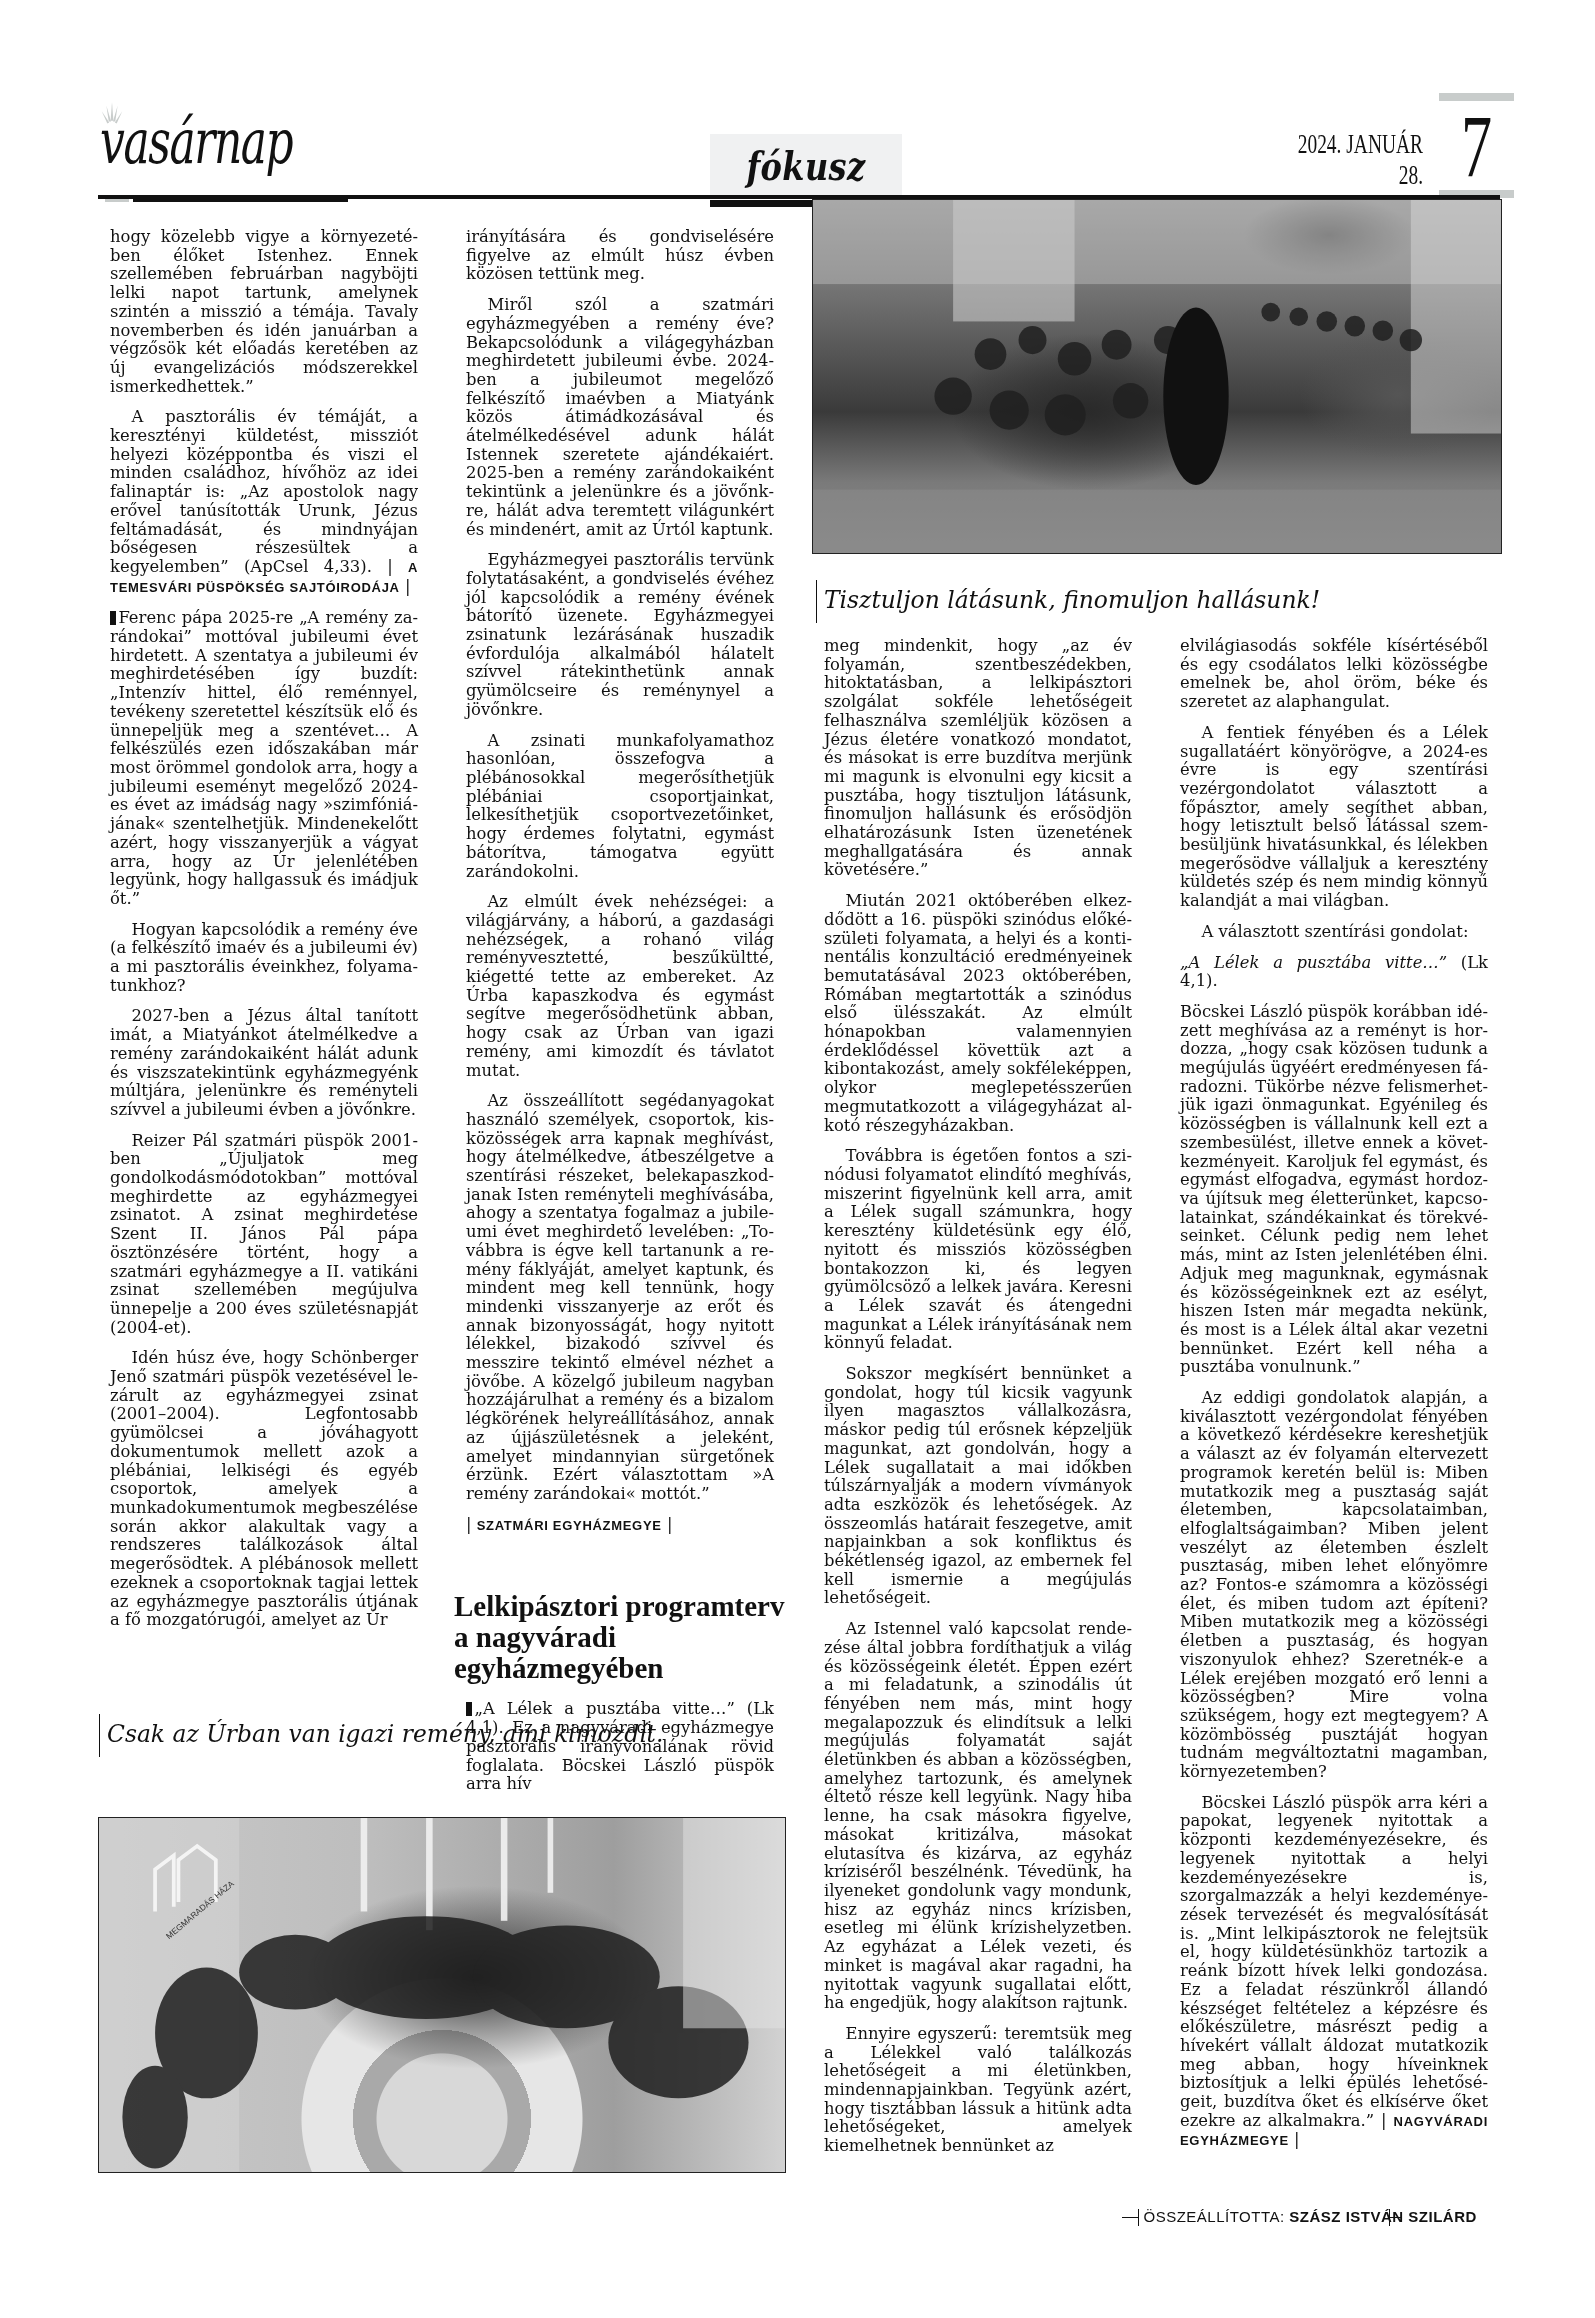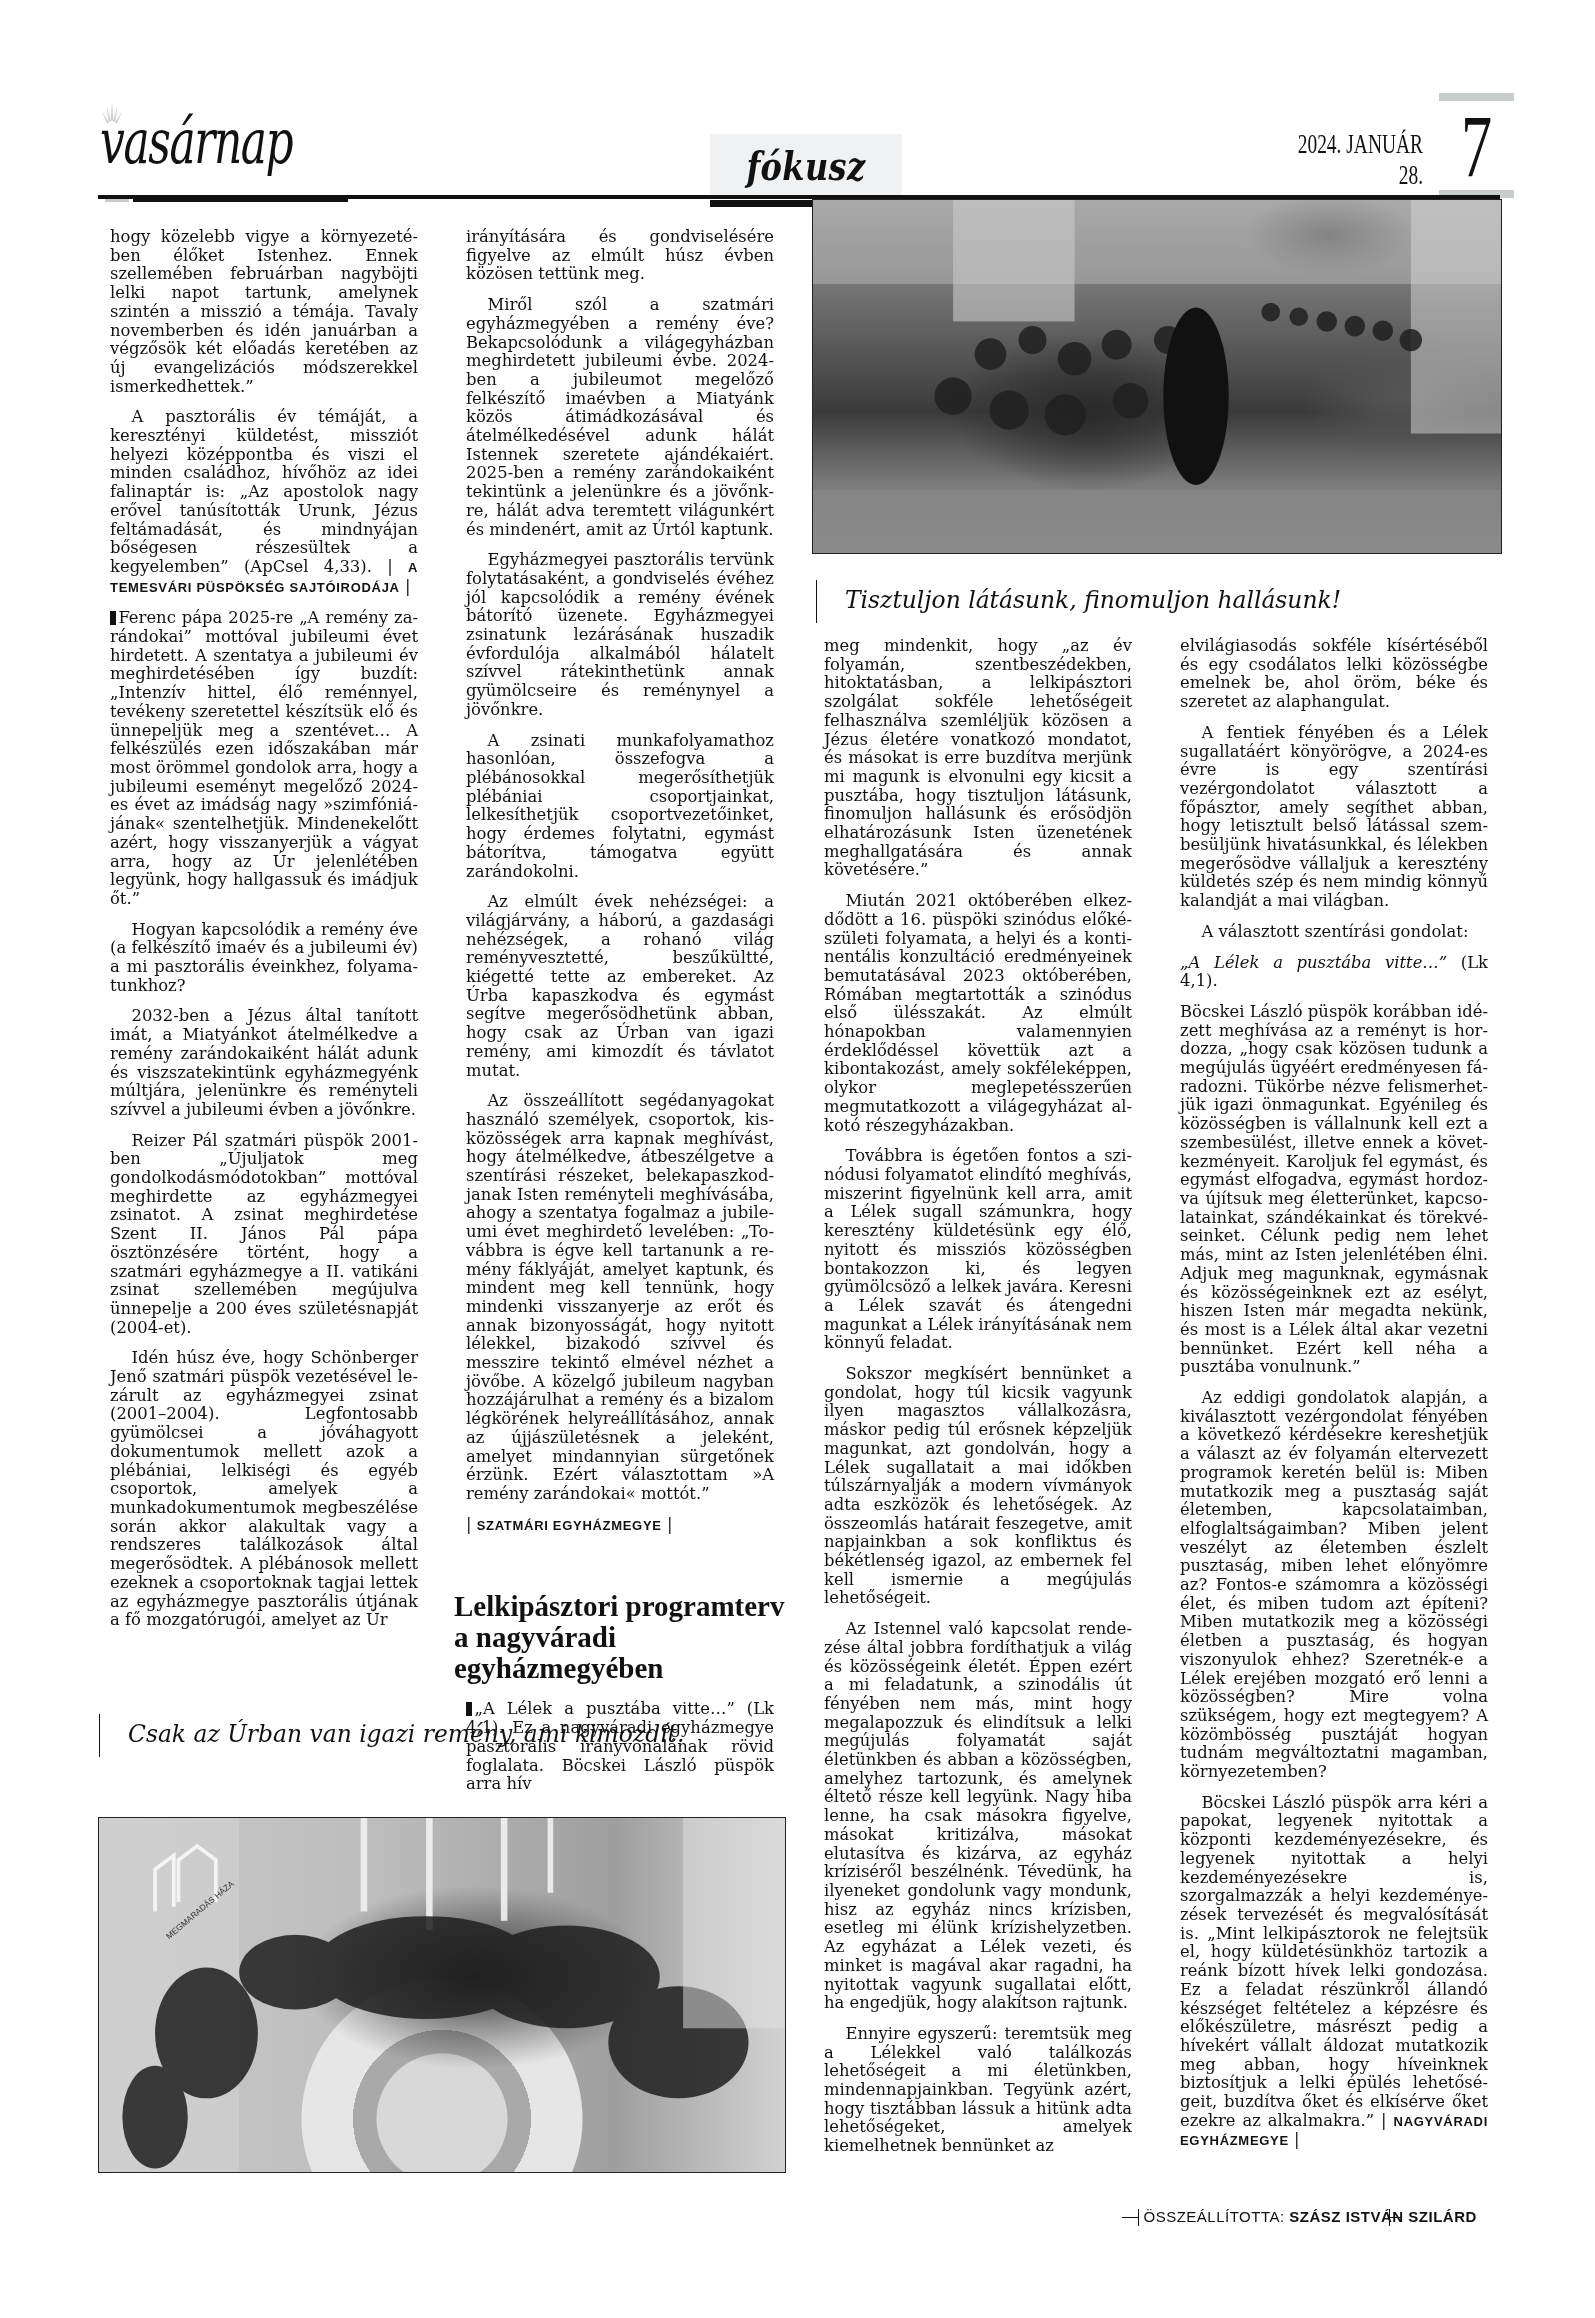--- a/index.html
+++ b/index.html
@@ -46,21 +46,21 @@
       radial-gradient(ellipse 196px 112px at 40% 60%, #2a2a2a, transparent 70%),
       radial-gradient(ellipse 140px 93px at 85% 55%, #555, transparent 70%),
       linear-gradient(180deg, #9a9a9a 0%, #6c6c6c 30%, #3a3a3a 60%, #7a7a7a 80%, #8c8c8c 100%); }
   .photo2 { left: 98px; top: 1817px; width: 686px; height: 354px; background:
       radial-gradient(ellipse 234px 122px at 55% 45%, #2e2e2e, transparent 75%),
       radial-gradient(circle at 50% 85%, #d8d8d8 0 65px, #a9a9a9 66px 89px, #e6e6e6 89px 140px, transparent 141px),
       linear-gradient(90deg, #c9c9c9 0%, #bdbdbd 40%, #9e9e9e 75%, #d2d2d2 100%); }
   .photo-shade { position: absolute; inset: 0; }
 
   
-  .pullquote { position: absolute; font-family: "DejaVu Serif", serif; font-style: italic; font-size: 23.4px; line-height: 28px; border-left: 1.4px solid #111; padding-left: 28px; }
+  .pullquote { position: absolute; font-family: "DejaVu Serif", serif; font-style: italic; font-size: 23.4px; line-height: 28px; border-left: 1.4px solid #111; padding-left: 7px; }
   .pq1 { left: 816px; top: 580px; height: 37px; padding-top: 5.6px; }
   .pq2 { left: 99px; top: 1714px; height: 37px; padding-top: 5.6px; }
 
   
   .footer { position: absolute; left: 1122px; top: 2204px; width: 473px; height: 23.4px; }
   .footer-line-l { position: absolute; left: 0; top: 12.6px; width: 16px; height: 1.4px; background: #111; }
   .footer-tick-l { position: absolute; left: 16px; top: 4.7px; width: 0.9px; height: 17px; background: #111; }
   .footer-text { position: absolute; left: 21.5px; top: 3.7px; font-family: "Liberation Sans", sans-serif; font-size: 15px; letter-spacing: 0.5px; white-space: nowrap; }
   .footer-text .light { font-weight: normal; margin-top: 8px; }
   .footer-text .bold { font-weight: bold; }
@@ -129,21 +129,21 @@
 </div>
 
 <div class="pullquote pq1">Tisztuljon látásunk, finomuljon hallásunk!</div>
 
 <div class="col col1">
   <p>hogy közelebb vigye a környezeté­ben élőket Istenhez. Ennek szellemé­ben februárban nagyböjti lelki napot tartunk, amelynek szintén a misszió a témája. Tavaly novemberben és idén januárban a végzősök két előadás ke­retében az új evangelizációs módsze­rekkel ismerkedhettek.”</p>
   <p class="ind"><span>A pasztorális év témáját, a keresztényi küldetést, missziót helyezi közép­pontba és viszi el minden családhoz, hívőhöz az idei falinaptár is: „Az apos­tolok nagy erővel tanúsították Urunk, Jézus feltámadását, és mindnyájan bőségesen részesültek a kegyelemben” (ApCsel 4,33).</span> | <span class="signature">A Temesvári Püspökség Sajtóirodája</span> |</p>
 
   <p><span class="lead-mark"></span><span>Ferenc pápa 2025-re „A remény za­rándokai” mottóval jubileumi évet hir­detett. A szentatya a jubileumi év meg­hirdetésében így buzdít: „Intenzív hit­tel, élő reménnyel, tevékeny szeretettel készítsük elő és ünnepeljük meg a szen­tévet… A felkészülés ezen időszakában már most örömmel gondolok arra, hogy a jubileumi eseményt megelőző 2024-es évet az imádság nagy »szimfóniá­jának« szentelhetjük. Mindenekelőtt azért, hogy visszanyerjük a vágyat arra, hogy az Úr jelenlétében legyünk, hogy hallgassuk és imádjuk őt.”</span></p>
   <p class="ind">Hogyan kapcsolódik a remény éve (a felkészítő imaév és a jubileumi év) a mi pasztorális éveinkhez, folyama­tunkhoz?</p>
-  <p class="ind">2032-ben a Jézus által tanított imát, a Miatyánkot átelmélkedve a remény zarándokaiként hálát adunk és visz­szatekintünk egyházmegyénk múltjá­ra, jelenünkre és reményteli szívvel a jubileumi évben a jövőnkre.</p>
+  <p class="ind">2027-ben a Jézus által tanított imát, a Miatyánkot átelmélkedve a remény zarándokaiként hálát adunk és visz­szatekintünk egyházmegyénk múltjá­ra, jelenünkre és reményteli szívvel a jubileumi évben a jövőnkre.</p>
   <p class="ind">Reizer Pál szatmári püspök 2001-ben „Újuljatok meg gondolkodásmódotok­ban” mottóval meghirdette az egyház­megyei zsinatot. A zsinat meghirdeté­se Szent II. János Pál pápa ösztönzésére történt, hogy a szatmári egyházmegye a II. vatikáni zsinat szellemében meg­újulva ünnepelje a 200 éves születés­napját (2004-et).</p>
   <p class="ind">Idén húsz éve, hogy Schönberger Jenő szatmári püspök vezetésével le­zárult az egyházmegyei zsinat (2001–2004). Legfontosabb gyümölcsei a jó­váhagyott dokumentumok mellett azok a plébániai, lelkiségi és egyéb csoportok, amelyek a munkadokumen­tumok megbeszélése során akkor ala­kultak vagy a rendszeres találkozások által megerősödtek. A plébánosok mel­lett ezeknek a csoportoknak tagjai let­tek az egyházmegye pasztorális útjá­nak a fő mozgatórugói, amelyet az Úr</p>
 </div>
 
 <div class="col col2">
   <p>irányítására és gondviselésére figyel­ve az elmúlt húsz évben közösen tet­tünk meg.</p>
   <p class="ind">Miről szól a szatmári egyházmegyé­ben a remény éve? Bekapcsolódunk a világegyházban meghirdetett jubileumi évbe. 2024-ben a jubileumot megelőző felkészítő imaévben a Miatyánk közös átimádkozásával és átelmélkedésével adunk hálát Istennek szeretete ajándé­kaiért. 2025-ben a remény zarándokai­ként tekintünk a jelenünkre és a jövőnk­re, hálát adva teremtett világunkért és mindenért, amit az Úrtól kaptunk.</p>
   <p class="ind">Egyházmegyei pasztorális tervünk folytatásaként, a gondviselés évéhez jól kapcsolódik a remény évének báto­rító üzenete. Egyházmegyei zsinatunk lezárásának huszadik évfordulója al­kalmából hálatelt szívvel rátekinthe­tünk annak gyümölcseire és remény­nyel a jövőnkre.</p>
   <p class="ind">A zsinati munkafolyamathoz hason­lóan, összefogva a plébánosokkal meg­erősíthetjük plébániai csoportjainkat, lelkesíthetjük csoportvezetőinket, hogy érdemes folytatni, egymást bátorítva, támogatva együtt zarándokolni.</p>
   <p class="ind">Az elmúlt évek nehézségei: a világ­járvány, a háború, a gazdasági nehéz­ségek, a rohanó világ reményvesztetté, beszűkültté, kiégetté tette az embere­ket. Az Úrba kapaszkodva és egymást segítve megerősödhetünk abban, hogy csak az Úrban van igazi remény, ami kimozdít és távlatot mutat.</p>

